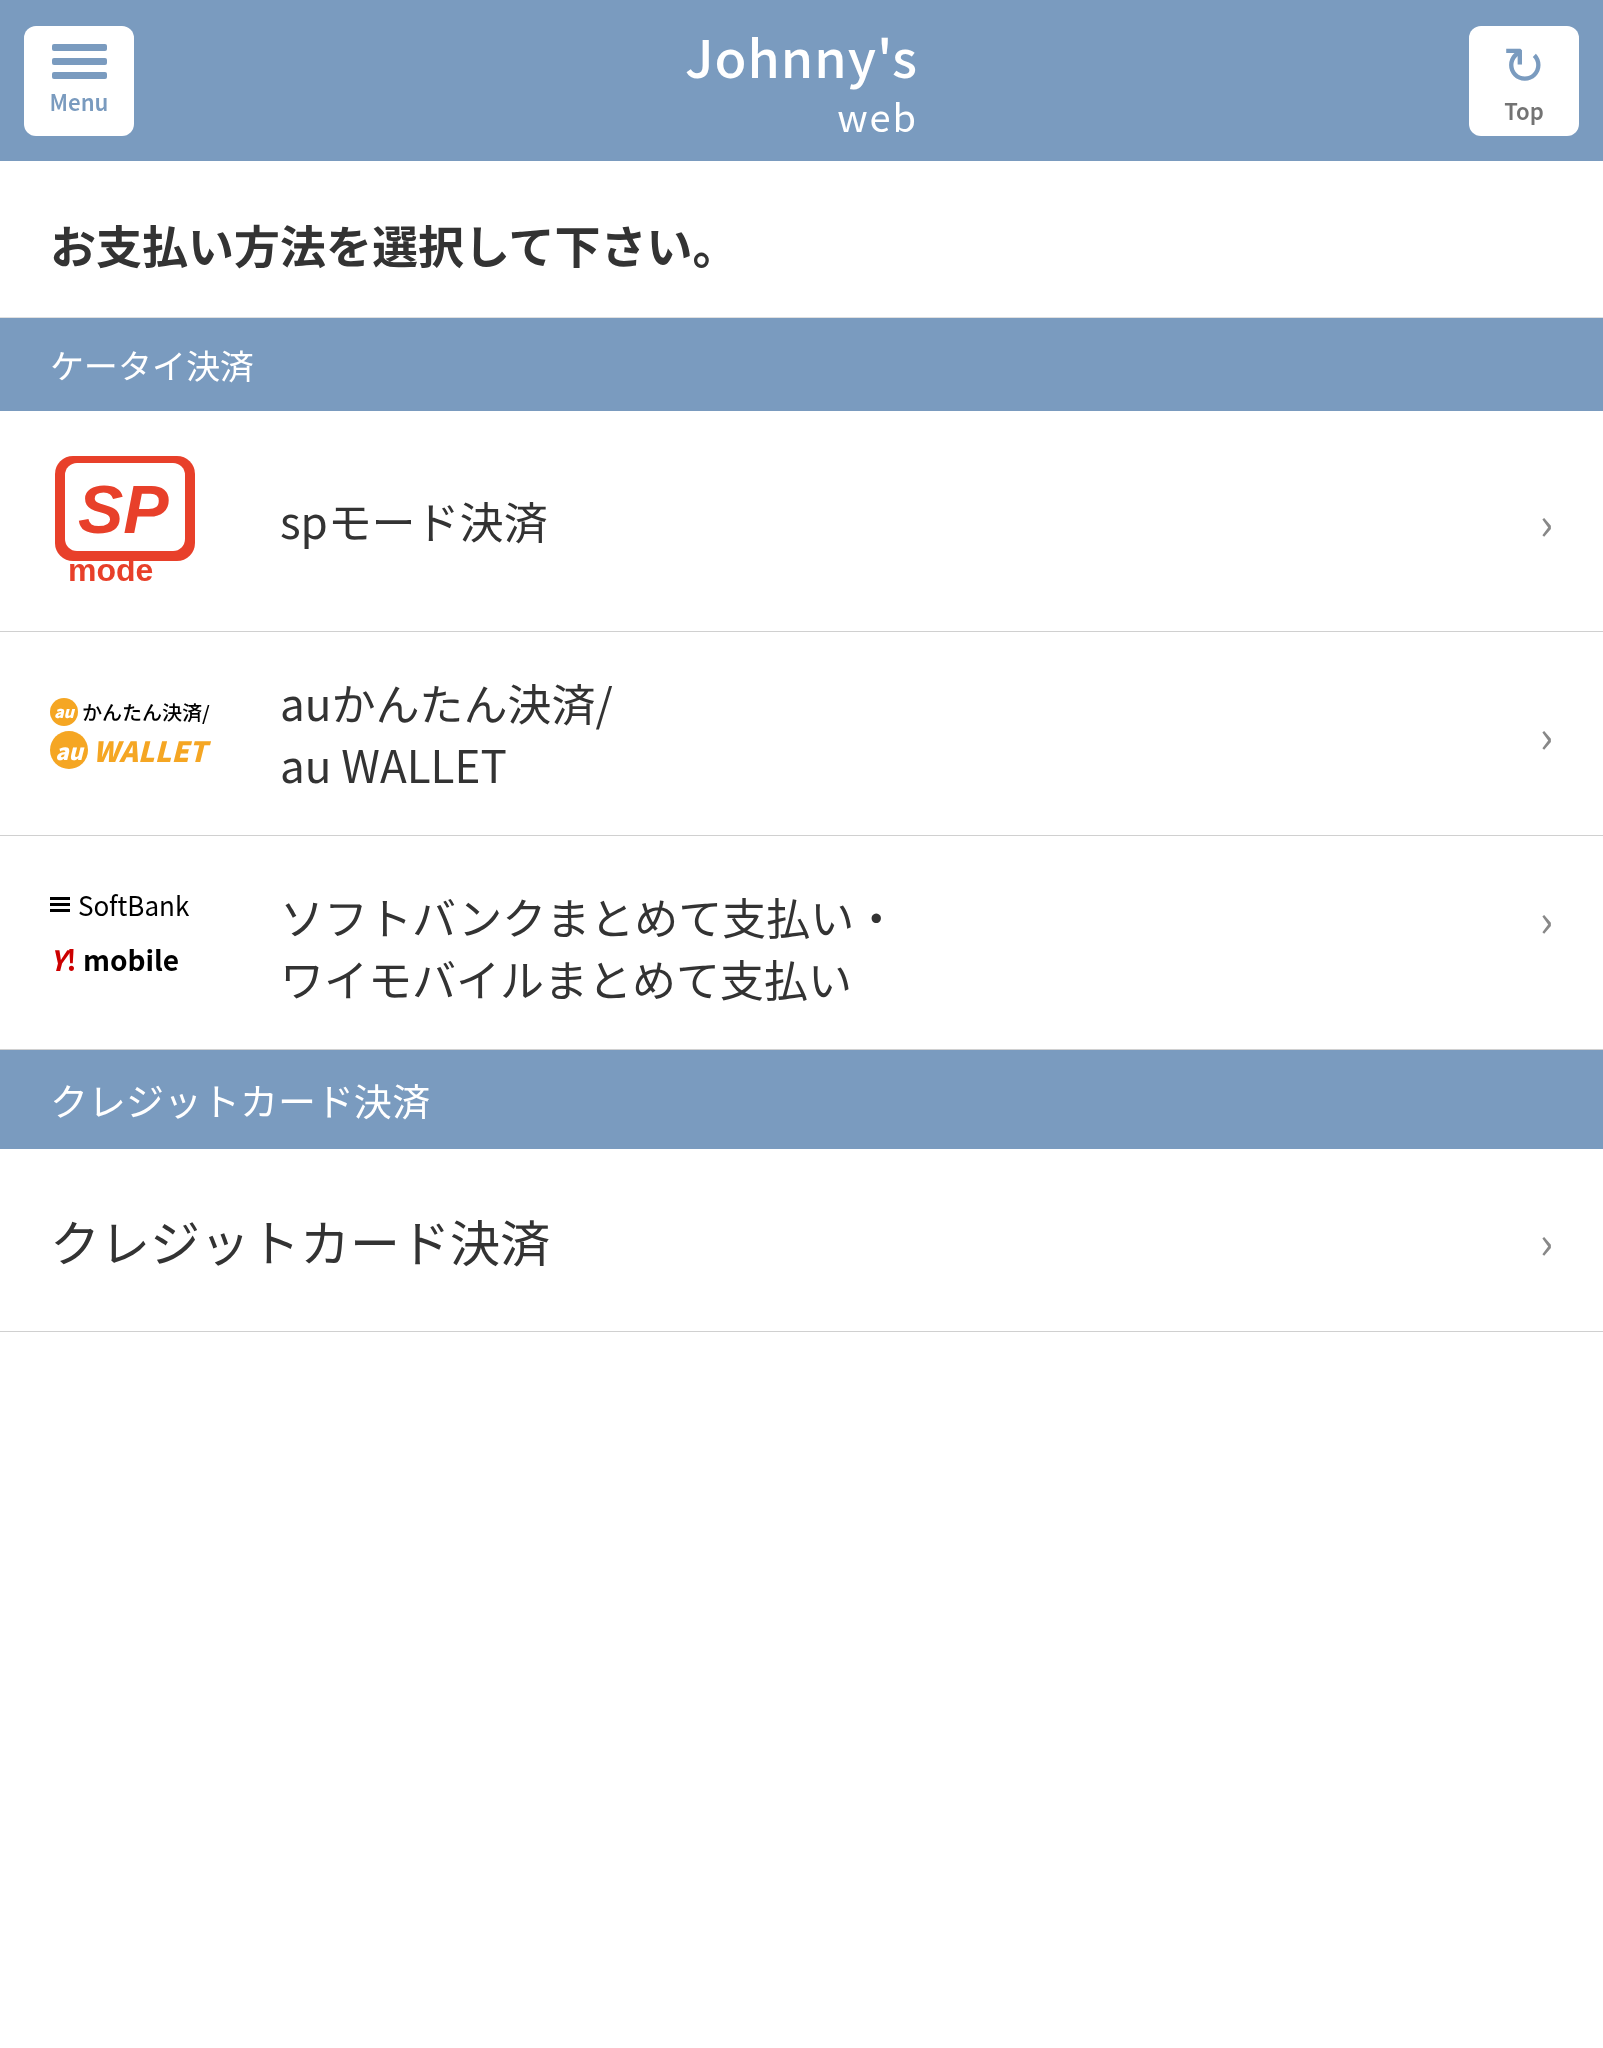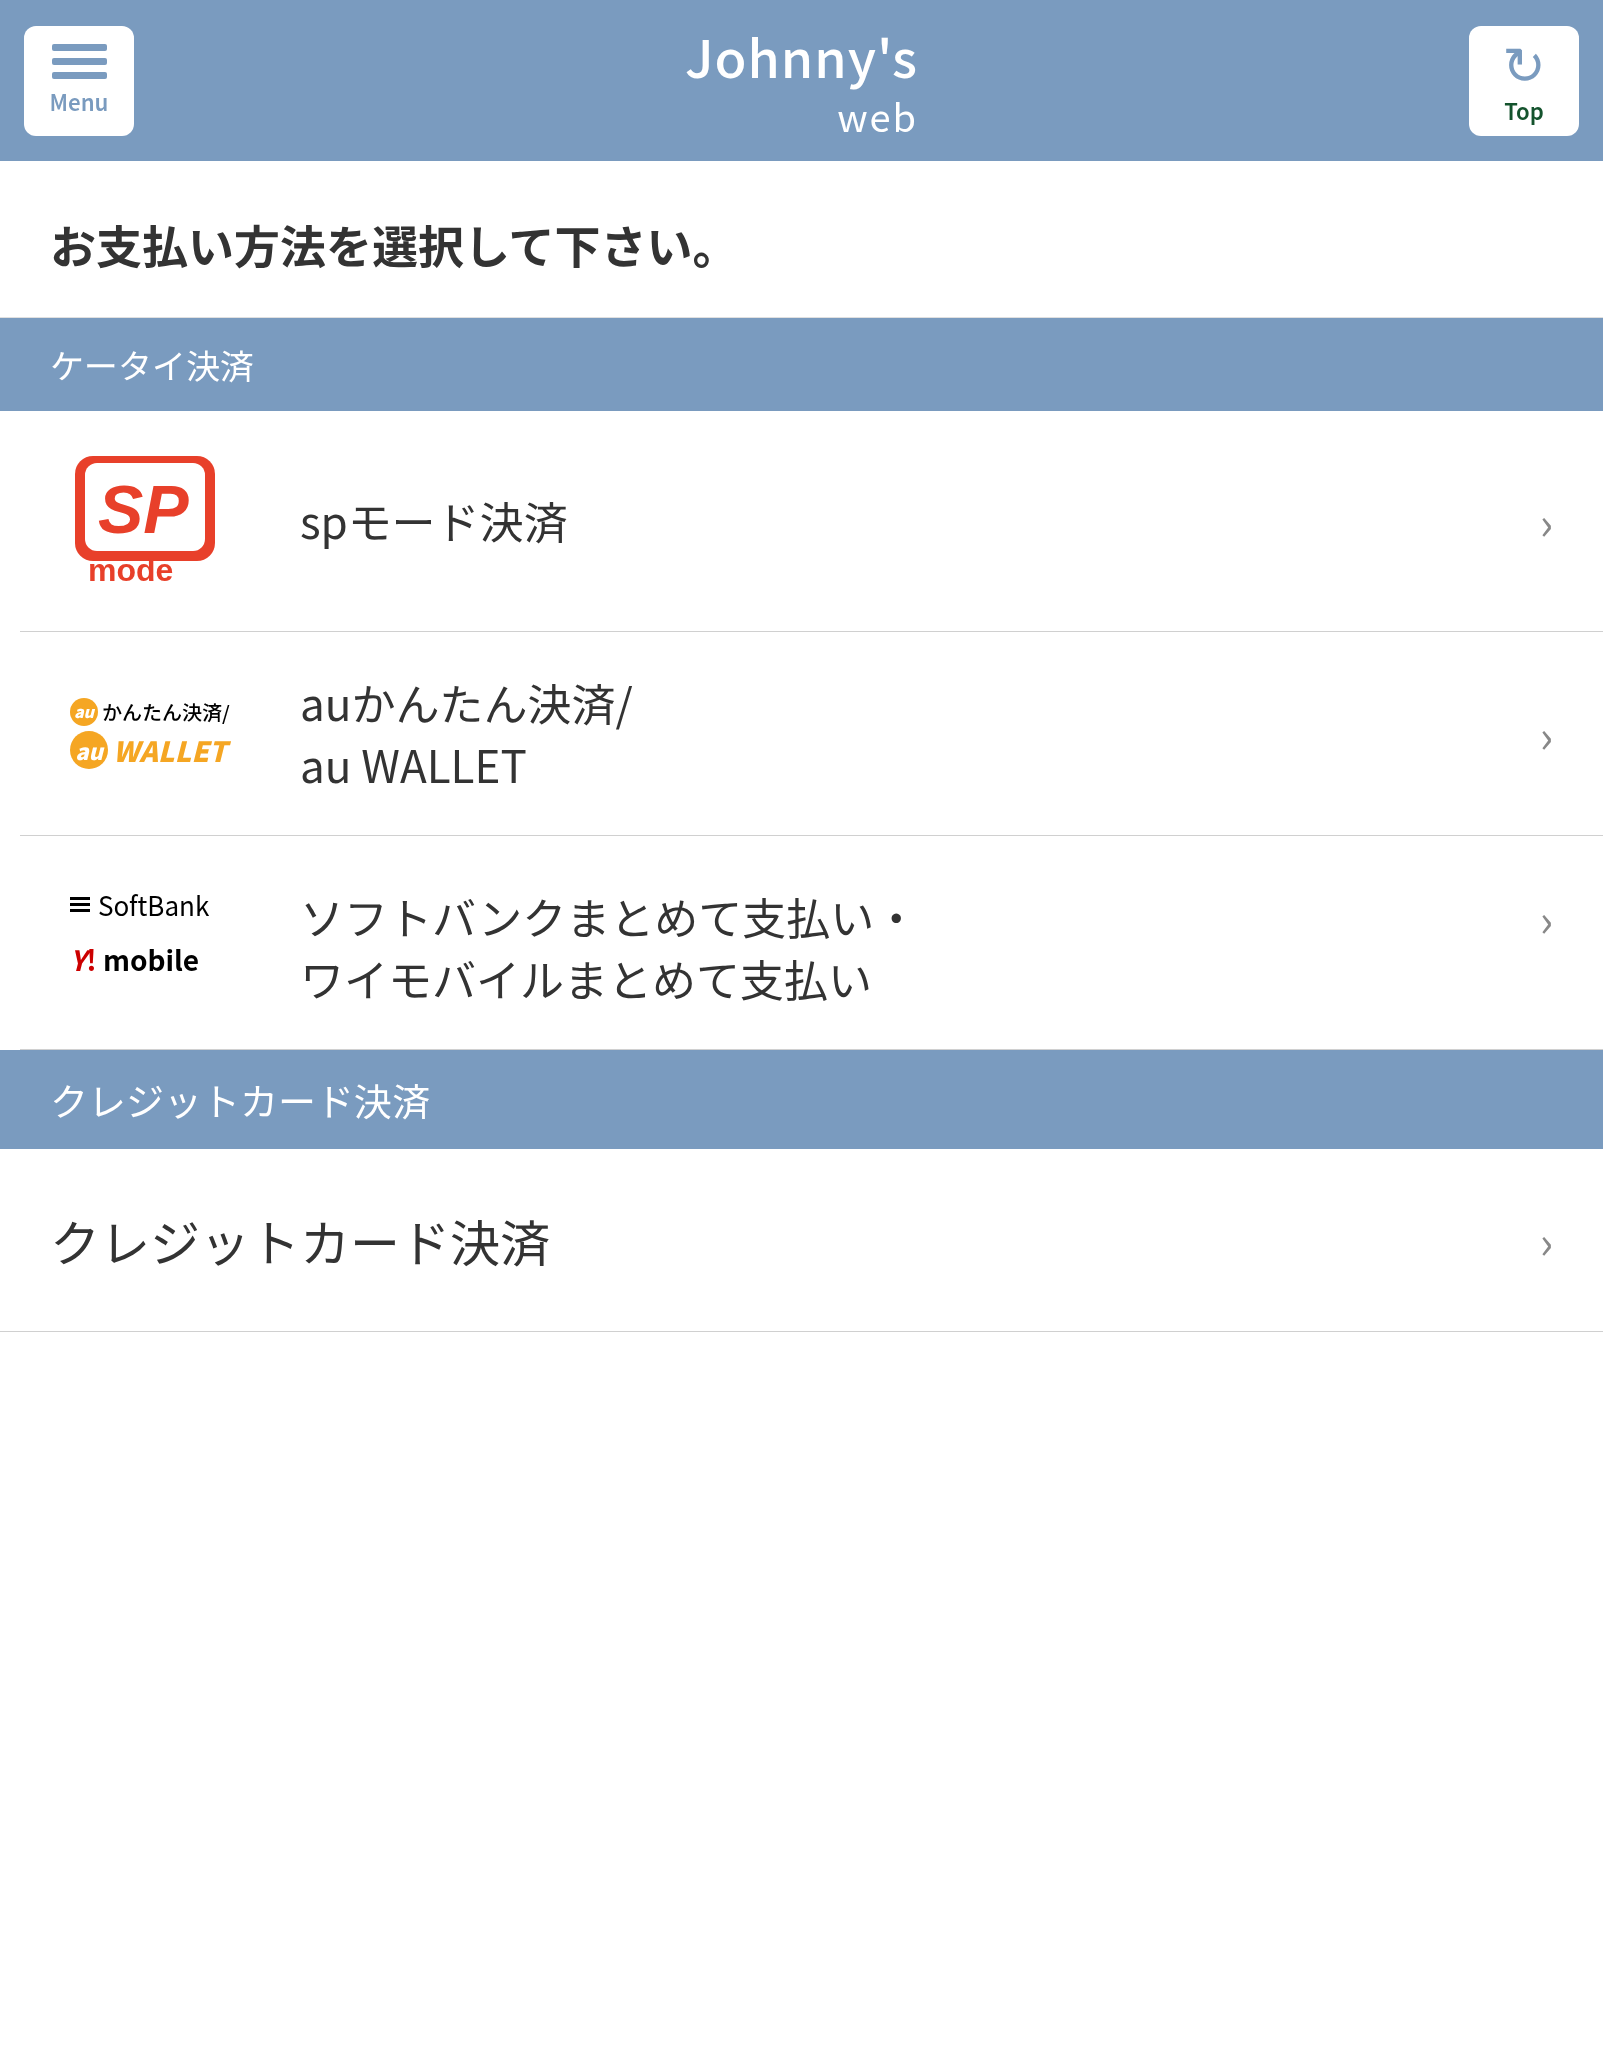--- a/index.html
+++ b/index.html
@@ -91,21 +91,21 @@
     }
 
     .top-icon {
       font-size: 52px;
       color: #7a9bbf;
       line-height: 1;
     }
 
     .top-label {
       font-size: 22px;
-      color: #14532d;
+      color: #737373;
       font-weight: 600;
     }
 
     
     .page-instruction {
       padding: 50px 50px 40px 50px;
       font-size: 46px;
       color: #333;
       font-weight: 700;
       border-bottom: 1px solid #e0e0e0;
@@ -121,21 +121,20 @@
     }
 
     
     .payment-item {
       display: flex;
       align-items: center;
       padding: 40px 50px;
       border-bottom: 1px solid #d0d0d0;
       cursor: pointer;
       min-height: 160px;
-      margin-left: 20px;
     }
 
     .payment-logo {
       width: 200px;
       min-width: 200px;
       display: flex;
       flex-direction: column;
       align-items: flex-start;
       justify-content: center;
     }

